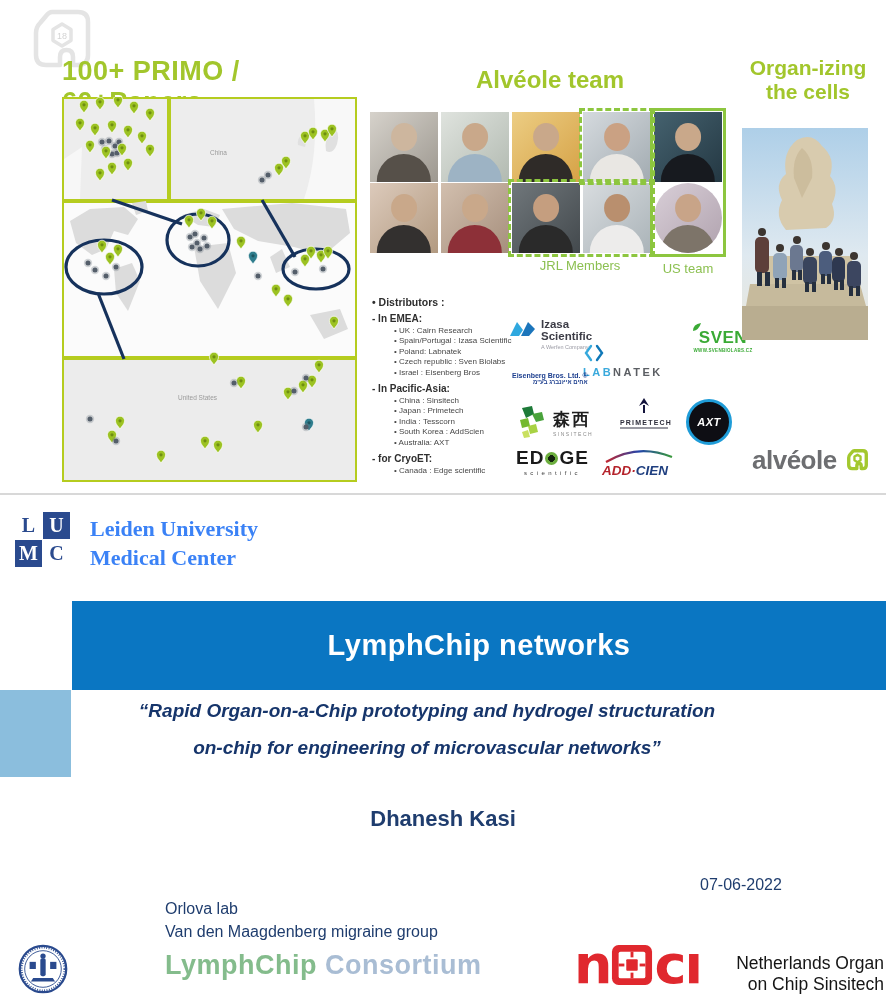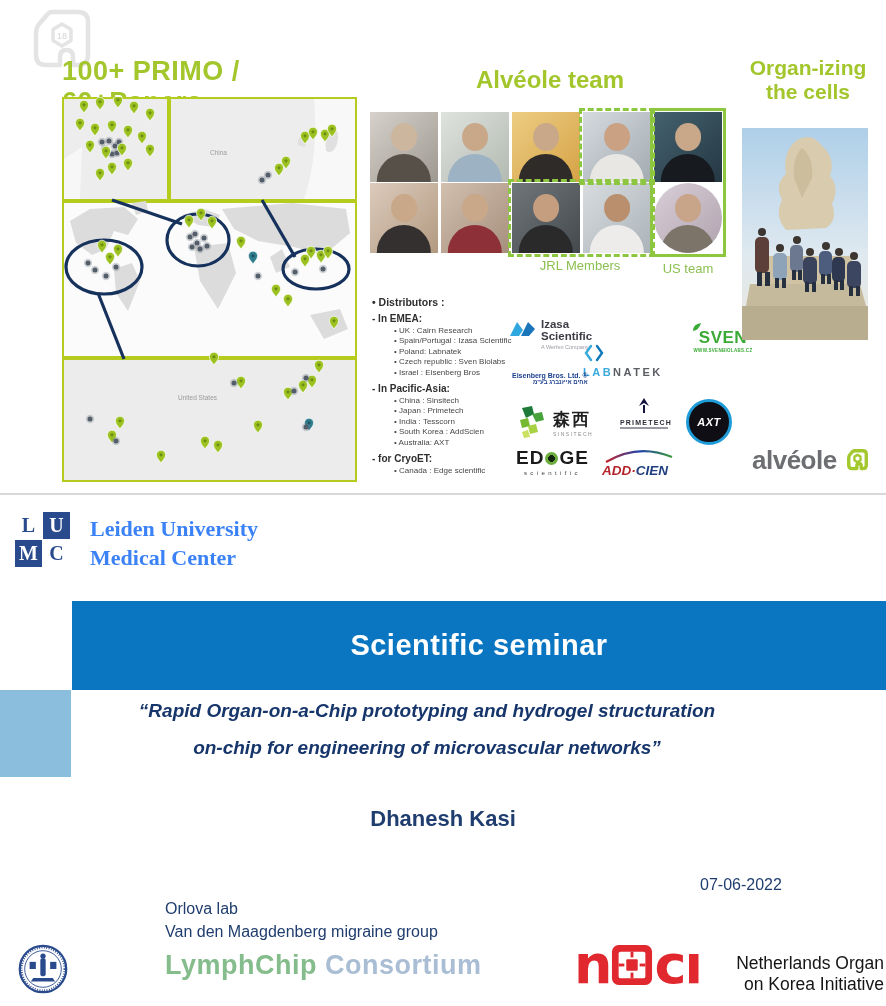--- a/index.html
+++ b/index.html
@@ -439,21 +439,21 @@
   <div class="lumc-sq blue">U</div>
   <div class="lumc-sq blue">M</div>
   <div class="lumc-sq white">C</div>
 </div>
 <div class="abs lumc-name">
   <div>Leiden University</div>
   <div>Medical Center</div>
 </div>
 
 <div class="abs banner">
-  <div class="banner-title">Scientific seminar</div>
+  <div class="banner-title">LymphChip networks</div>
 </div>
 <div class="abs lightblue"></div>
 
 <div class="abs quote">
   <div class="q1">“Rapid Organ-on-a-Chip prototyping and hydrogel structuration</div>
   <div class="q2">on-chip for engineering of microvascular networks”</div>
 </div>
 
 <div class="abs speaker">Dhanesh Kasi</div>
 <div class="abs date">07-06-2022</div>
@@ -483,14 +483,14 @@
     <rect x="16" y="16" width="12" height="12" rx="1" fill="#e0282e"></rect>
     <rect x="20.5" y="8" width="3" height="6" fill="#e0282e"></rect>
     <rect x="20.5" y="30" width="3" height="6" fill="#e0282e"></rect>
     <rect x="8" y="20.5" width="6" height="3" fill="#e0282e"></rect>
     <rect x="30" y="20.5" width="6" height="3" fill="#e0282e"></rect>
   </svg>
   <span class="noci-letter">cı</span>
 </div>
 <div class="abs noci-text">
   <div>Netherlands Organ</div>
-  <div>on Korea Initiative</div>
+  <div>on Chip Sinsitech</div>
 </div>
 
 </body></html>

